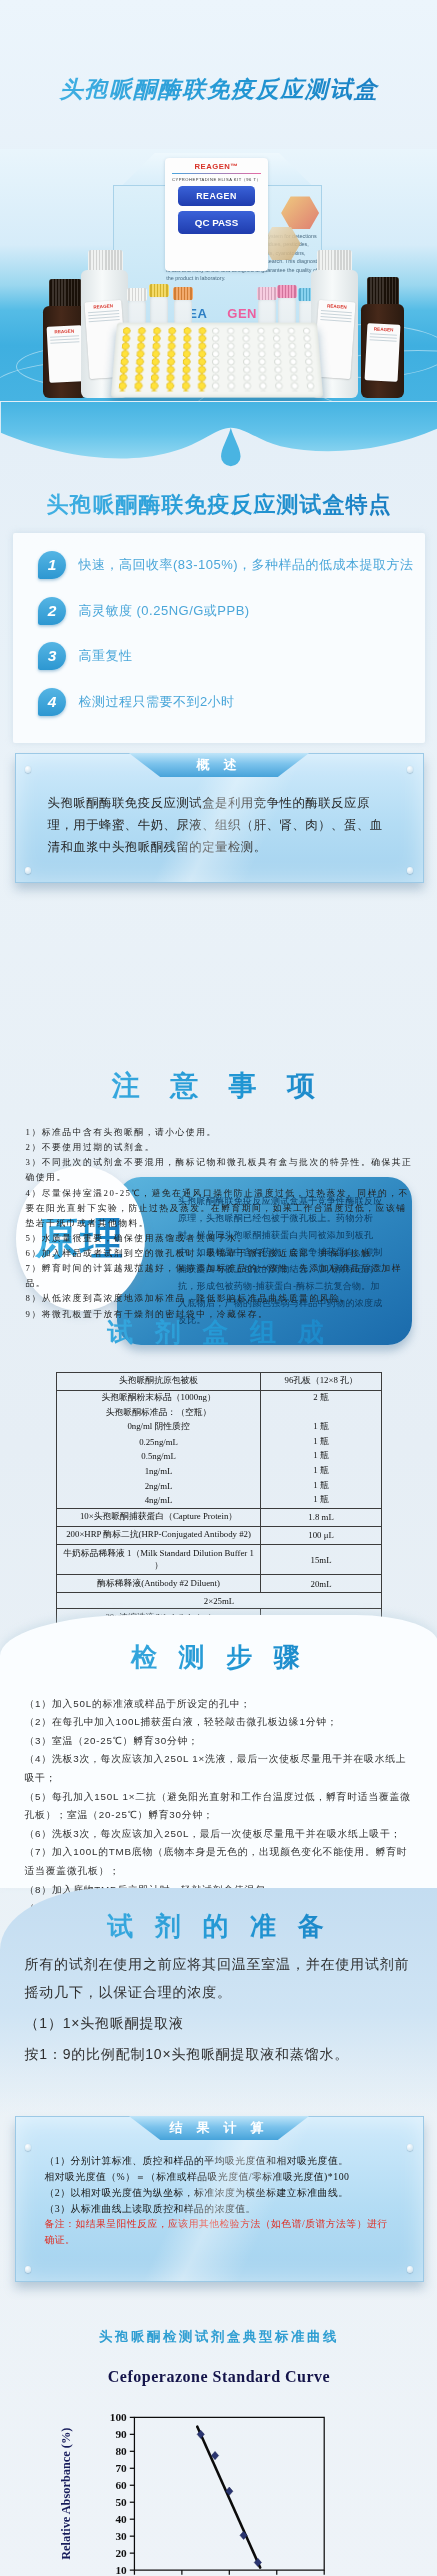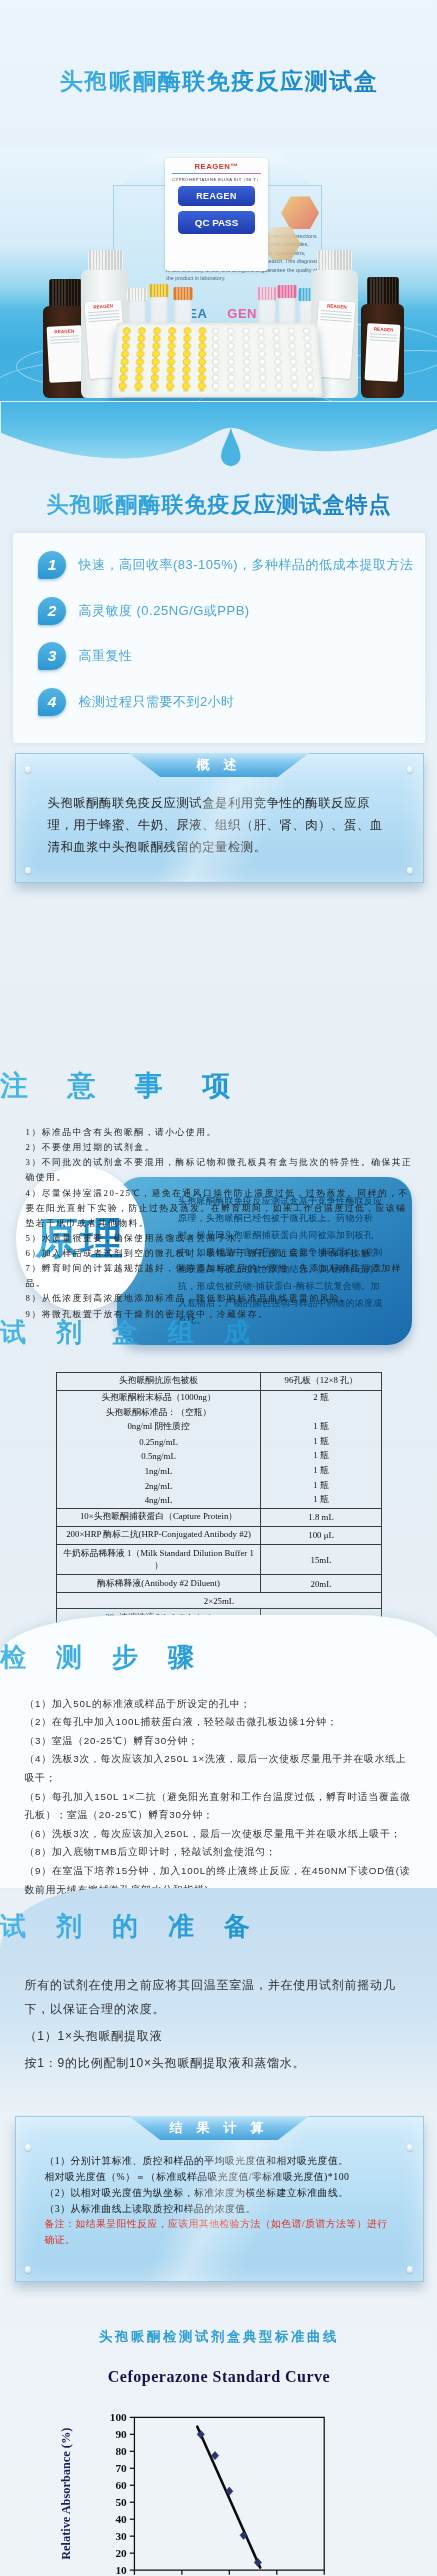--- a/index.html
+++ b/index.html
@@ -83,61 +83,61 @@
   .pr-box{position:absolute;left:117px;top:11.3px;width:295px;border-radius:24px;
           background:linear-gradient(150deg,#5cb5de 0%,#2e86bf 55%,#1a6aab 100%);
           box-shadow:0 5.2px 8.2px rgba(60,110,150,0.35);
           padding:15.5px 23px 15.5px 61px;box-sizing:border-box;}
   .pr-box p{margin:0;font-size:9px;line-height:1.9;color:#0d3c62;letter-spacing:0.3px;}
   .pr-oval{position:absolute;left:15.5px;top:0px;width:129px;height:145px;border-radius:50%;background:#fdfeff;
            box-shadow:0 4.1px 9.3px rgba(120,150,175,0.3);display:flex;align-items:center;justify-content:center;}
   .pr-head{font-size:43px;font-weight:bold;letter-spacing:2.1px;}
 
   
-  .big-title{text-align:left;font-size:28px;font-weight:bold;letter-spacing:11.3px;font-family:Liberation Mono, monospace;}
+  .big-title{text-align:center;font-size:28px;font-weight:bold;letter-spacing:11.3px;}
   .notice-list{margin:20px auto 0;width:387px;font-family:"Liberation Serif",serif;
                font-size:8.8px;letter-spacing:1.5px;line-height:1.72;color:#222;}
 
   
   .kit-table{margin:21.6px auto 0;width:324px;border:0.8px solid #3c3c3c;font-family:"Liberation Serif",serif;font-size:8.8px;color:#111;}
   .krow{display:flex;border-top:0.5px solid #3c3c3c;}
   .krow.first{border-top:none;}
   .krow.nb{border-top:none;}
   .kc1{flex:0 0 63%;border-right:0.5px solid #3c3c3c;text-align:center;padding:2.6px 4.1px;box-sizing:border-box;
        display:flex;align-items:center;justify-content:center;min-height:10.3px;}
   .kc2{flex:1;text-align:center;padding:2.6px 2.1px;box-sizing:border-box;display:flex;align-items:center;justify-content:center;}
   .krow.slim .kc1,.krow.slim .kc2{padding:1.3px 4.1px;}
 
   
   .steps-bg{background:#fafdff;border-radius:134px 82px 0 0 / 41px 28px 0 0;box-shadow:0 -3.1px 7.2px rgba(180,205,220,0.35);}
   .steps-list{margin:19.6px auto 0;width:389px;font-size:9.8px;line-height:1.9;letter-spacing:0.8px;color:#2f2f2f;}
 
   
   .prep-bg{background:linear-gradient(180deg,#c4ddf1 0%,#cfe4f4 55%,rgba(223,236,246,0.0) 100%);
            border-radius:108px 0 0 0 / 62px 0 0 0;}
-  .prep-text{margin:29px auto 0;width:389px;font-size:12px;line-height:2.0;letter-spacing:0.8px;color:#2f2f2f;}
+  .prep-text{margin:6px auto 0;width:389px;font-size:14px;line-height:2.0;letter-spacing:0.8px;color:#2f2f2f;}
   .prep-text p{margin:0 0 3.1px;}
 
   
   .res-lines{padding:36px 29px 15.5px;font-family:"Liberation Serif",serif;font-size:9.8px;line-height:1.62;color:#141414;letter-spacing:0.5px;}
   .res-lines p{margin:0;}
   .res-red{color:#e02b20;}
 
   
   .curve-cn{text-align:center;font-size:13.4px;font-weight:bold;letter-spacing:2.6px;color:#2f9ed2;}
   .curve-en{margin-top:21.6px;text-align:center;font-family:"Liberation Serif",serif;font-size:16px;font-weight:bold;color:#14144a;letter-spacing:0.5px;}
   .tick{font-family:"Liberation Serif",serif;font-size:22px;font-weight:bold;fill:#101010;}
   .xlabel,.ylabel{font-family:"Liberation Serif",serif;font-size:24px;font-weight:bold;fill:#181d5c;}
 </style>
 </head>
 <body>
 
 <div class="page">
 
-  <div class="sec" style="top:0;height:149px;">
+  <div class="sec" style="top:8px;height:149px;font-style:italic;">
     <div class="main-title gtext">头孢哌酮酶联免疫反应测试盒</div>
   </div>
 
   <div class="sec photo" style="top:149px;">
     <div class="ripple" style="left:15.5px;top:196px;width:155px;height:41px;"></div>
     <div class="ripple" style="left:-10.3px;top:211px;width:216px;height:57px;"></div>
     <div class="ripple" style="left:278px;top:175px;width:170px;height:52px;"></div>
     <div class="ripple" style="left:309px;top:201px;width:216px;height:62px;"></div>
 
     <div class="kitbox">
@@ -367,20 +367,21 @@
 
   <div class="sec steps-bg" style="top:1615px;height:273px;">
     <div class="big-title gtext" style="margin-top:25px;letter-spacing:7.2px;font-size:26px;">检 测 步 骤</div>
     <div class="steps-list">
       <div>（1）加入50L的标准液或样品于所设定的孔中；</div>
       <div>（2）在每孔中加入100L捕获蛋白液，轻轻敲击微孔板边缘1分钟；</div>
       <div>（3）室温（20-25℃）孵育30分钟；</div>
       <div>（4）洗板3次，每次应该加入250L 1×洗液，最后一次使板尽量甩干并在吸水纸上吸干；</div>
       <div>（5）每孔加入150L 1×二抗（避免阳光直射和工作台温度过低，孵育时适当覆盖微孔板）；室温（20-25℃）孵育30分钟；</div>
       <div>（6）洗板3次，每次应该加入250L，最后一次使板尽量甩干并在吸水纸上吸干；</div>
+      <div>（7）加入100L的TMB底物（底物本身是无色的，出现颜色变化不能使用。孵育时适当覆盖微孔板）；</div>
       <div>（8）加入底物TMB后立即计时，轻敲试剂盒使混匀；</div>
       <div>（9）在室温下培养15分钟，加入100L的终止液终止反应，在450NM下读OD值(读数前用无绒布擦拭微孔底部水分和指模)。</div>
     </div>
   </div>
 
   <div class="sec prep-bg" style="top:1888px;height:227px;">
     <div class="big-title gtext" style="margin-top:20.6px;letter-spacing:7.2px;font-size:26px;">试 剂 的 准 备</div>
     <div class="prep-text">
       <p>所有的试剂在使用之前应将其回温至室温，并在使用试剂前摇动几下，以保证合理的浓度。</p>
       <p>（1）1×头孢哌酮提取液</p>

